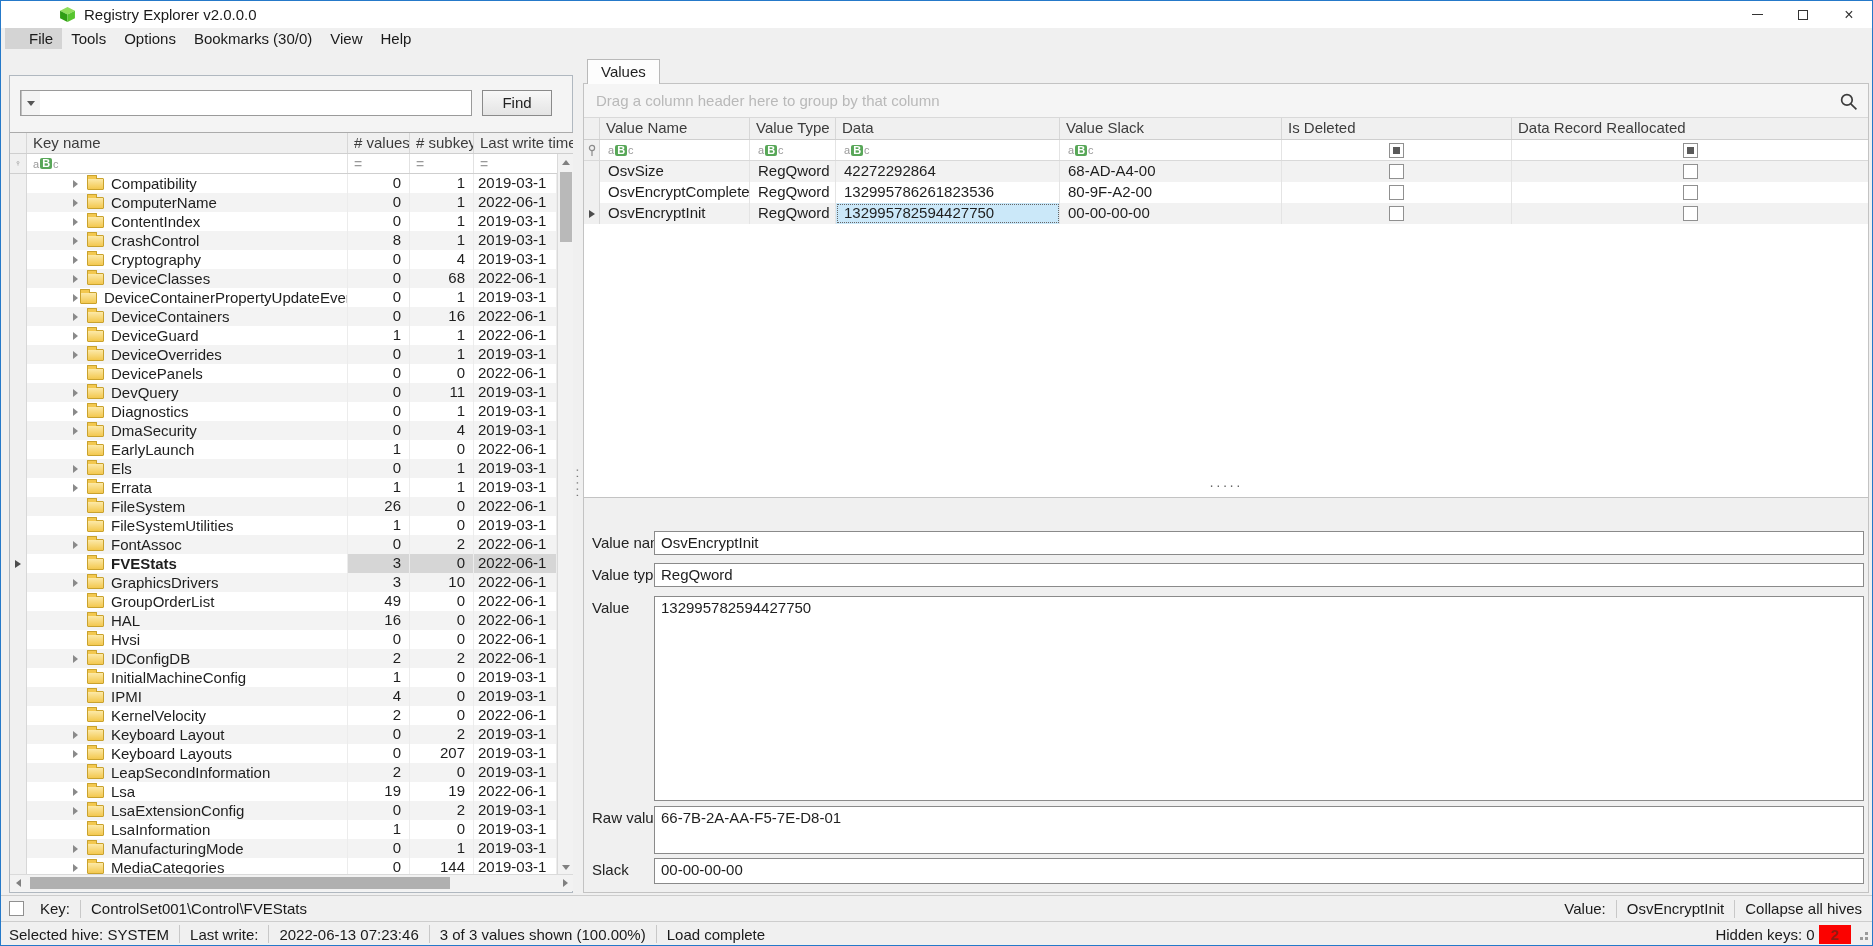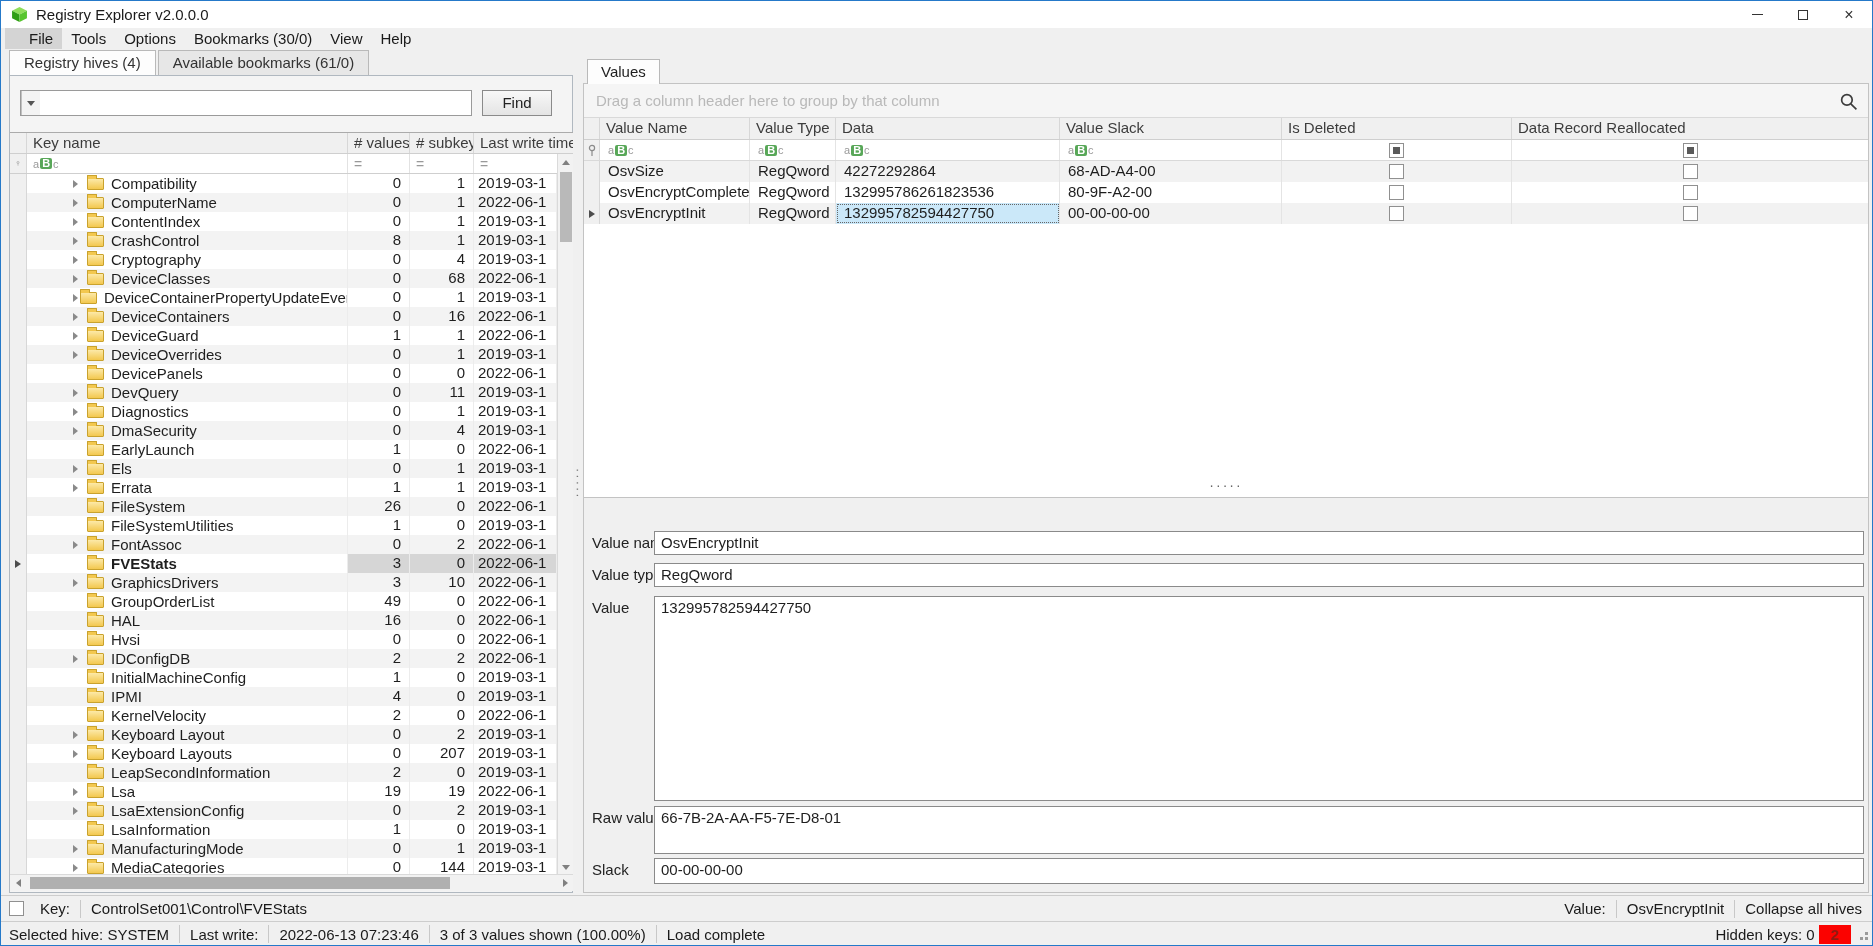--- a/index.html
+++ b/index.html
@@ -1,20 +1,20 @@
 <!DOCTYPE html>
 <html><head>
 <meta charset="utf-8">
 <style>
   * { box-sizing: border-box; margin: 0; padding: 0; }
   body { font-family: "Liberation Sans", "DejaVu Sans", sans-serif; background:#444; }
   .window { position:relative; width:1873px; height:946px; background:#f0f0f0; border:1px solid #2579c9; overflow:hidden; font-size:15px; color:#1e1e1e; }
 
   
-  .titlebar { position:absolute; left:0; top:0; width:100%; height:27px; background:#ffffff; display:flex; align-items:center; }
+  .titlebar { position:absolute; left:0; top:0; width:100%; height:27px; background:#ffffff; display:flex; align-items:center;padding-left:48px; }
   .app-icon { width:17px; height:17px; margin-left:10px; }
   .title-text { margin-left:8px; font-size:15px; color:#1a1a1a; }
   .win-controls { position:absolute; right:0; top:0; height:27px; display:flex; }
   .win-btn { width:46px; height:27px; display:flex; align-items:center; justify-content:center; color:#333; cursor:default; }
   .glyph-min { width:11px; height:1px; background:#333; display:block; }
   .glyph-max { width:10px; height:10px; border:1px solid #333; display:block; }
   .glyph-close { font-size:16px; line-height:1; }
 
   
   .menubar { position:absolute; left:0; top:27px; width:100%; height:21px; background:#f0f0f0; display:flex; align-items:center; padding-left:4px; }
@@ -162,26 +162,20 @@
 
       <div class="menu-item">Options</div>
 
       <div class="menu-item">Bookmarks (30/0)</div>
 
       <div class="menu-item">View</div>
 
       <div class="menu-item">Help</div>
     </div>
 
-  <div class="tabstrip">
-
-      <div class="main-tab active">Registry hives (4)</div>
-
-      <div class="main-tab">Available bookmarks (61/0)</div>
-    </div>
 
   <div class="left-panel">
 
     <div class="search-input-wrap">
       <div class="combo-arrow-btn">
           <span class="tri-down"></span>
         </div>
     </div>
     <div class="find-btn">Find</div>
 

